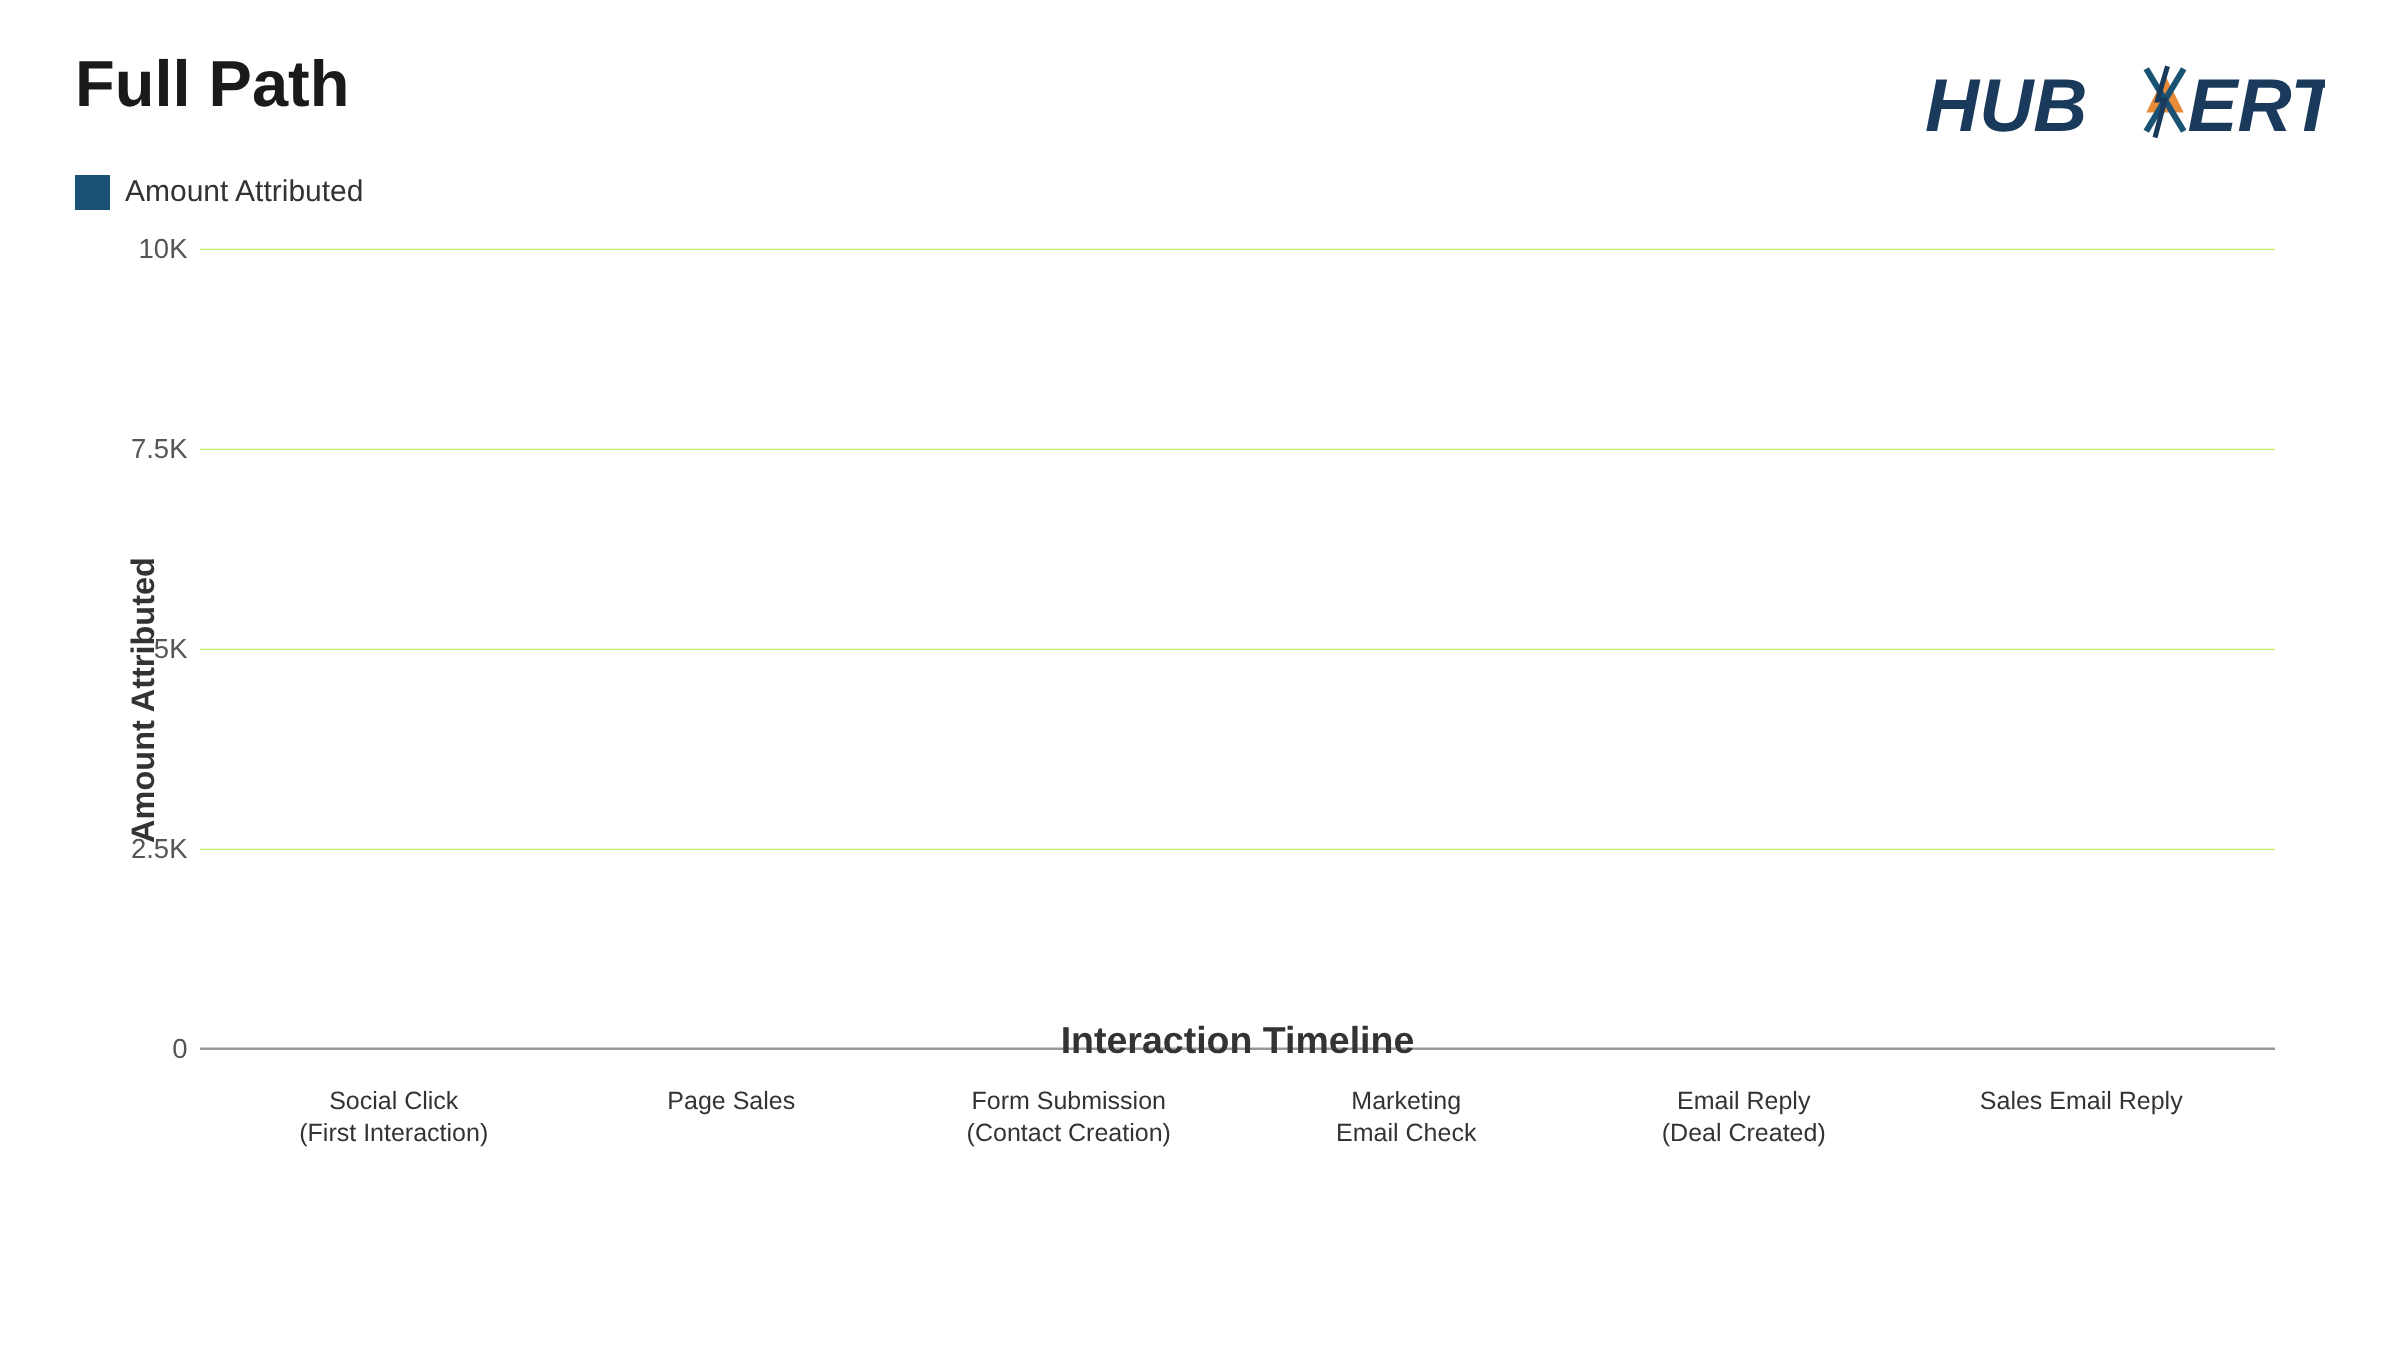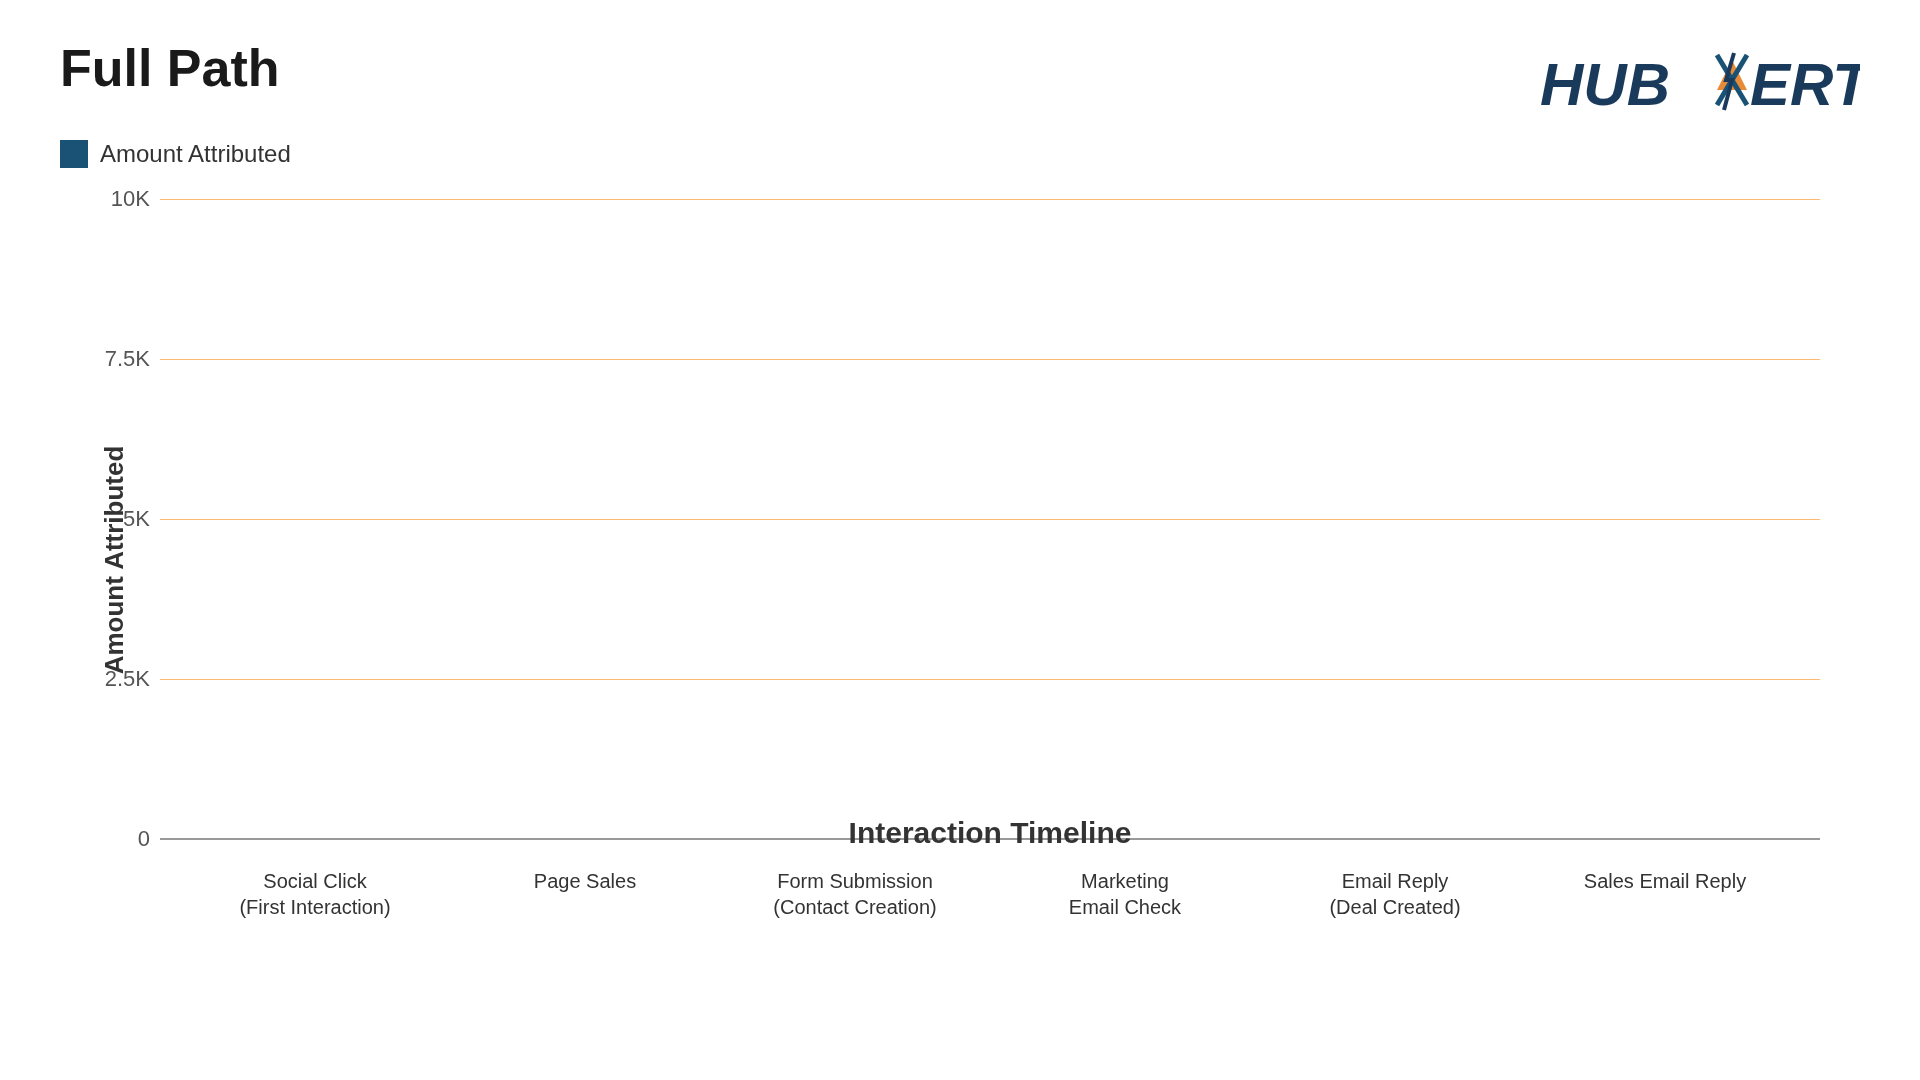--- a/index.html
+++ b/index.html
@@ -75,21 +75,21 @@
       left: 0;
       right: 0;
       top: 0;
       bottom: 0;
     }
     .grid-line {
       position: absolute;
       left: 0;
       right: 0;
       height: 1px;
-      background: #fdba74;
+      background: #bef264;
     }
     .y-tick-label {
       position: absolute;
       right: calc(100% + 10px);
       transform: translateY(-50%);
       font-size: 22px;
       color: #555;
       white-space: nowrap;
     }
     .x-axis-line {

